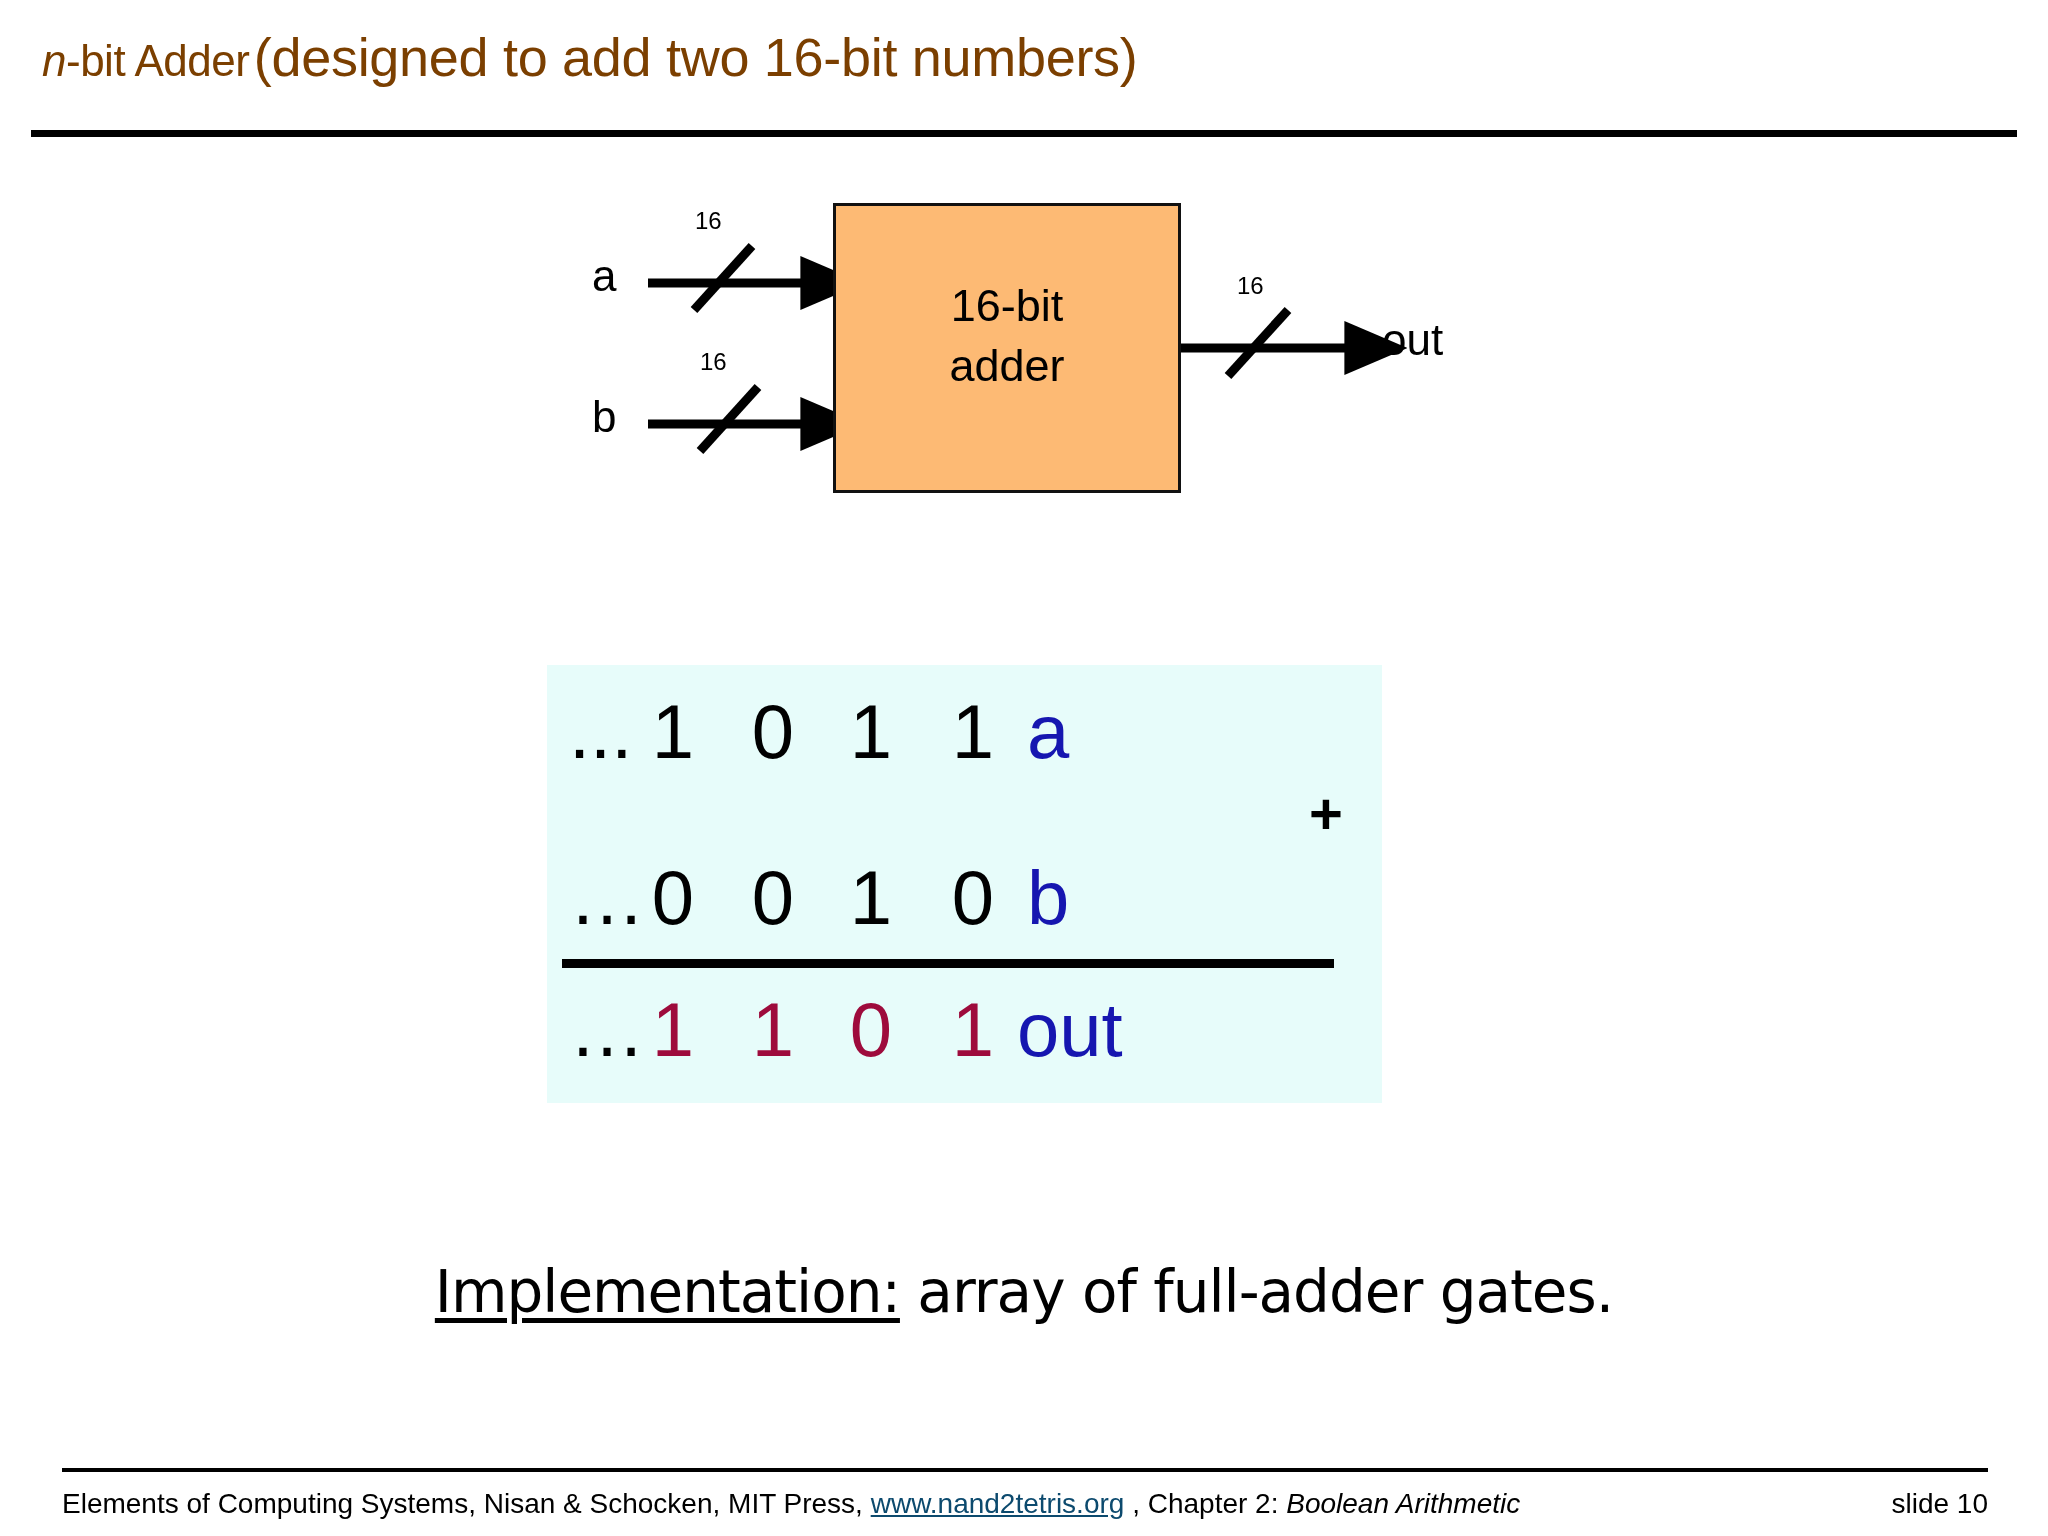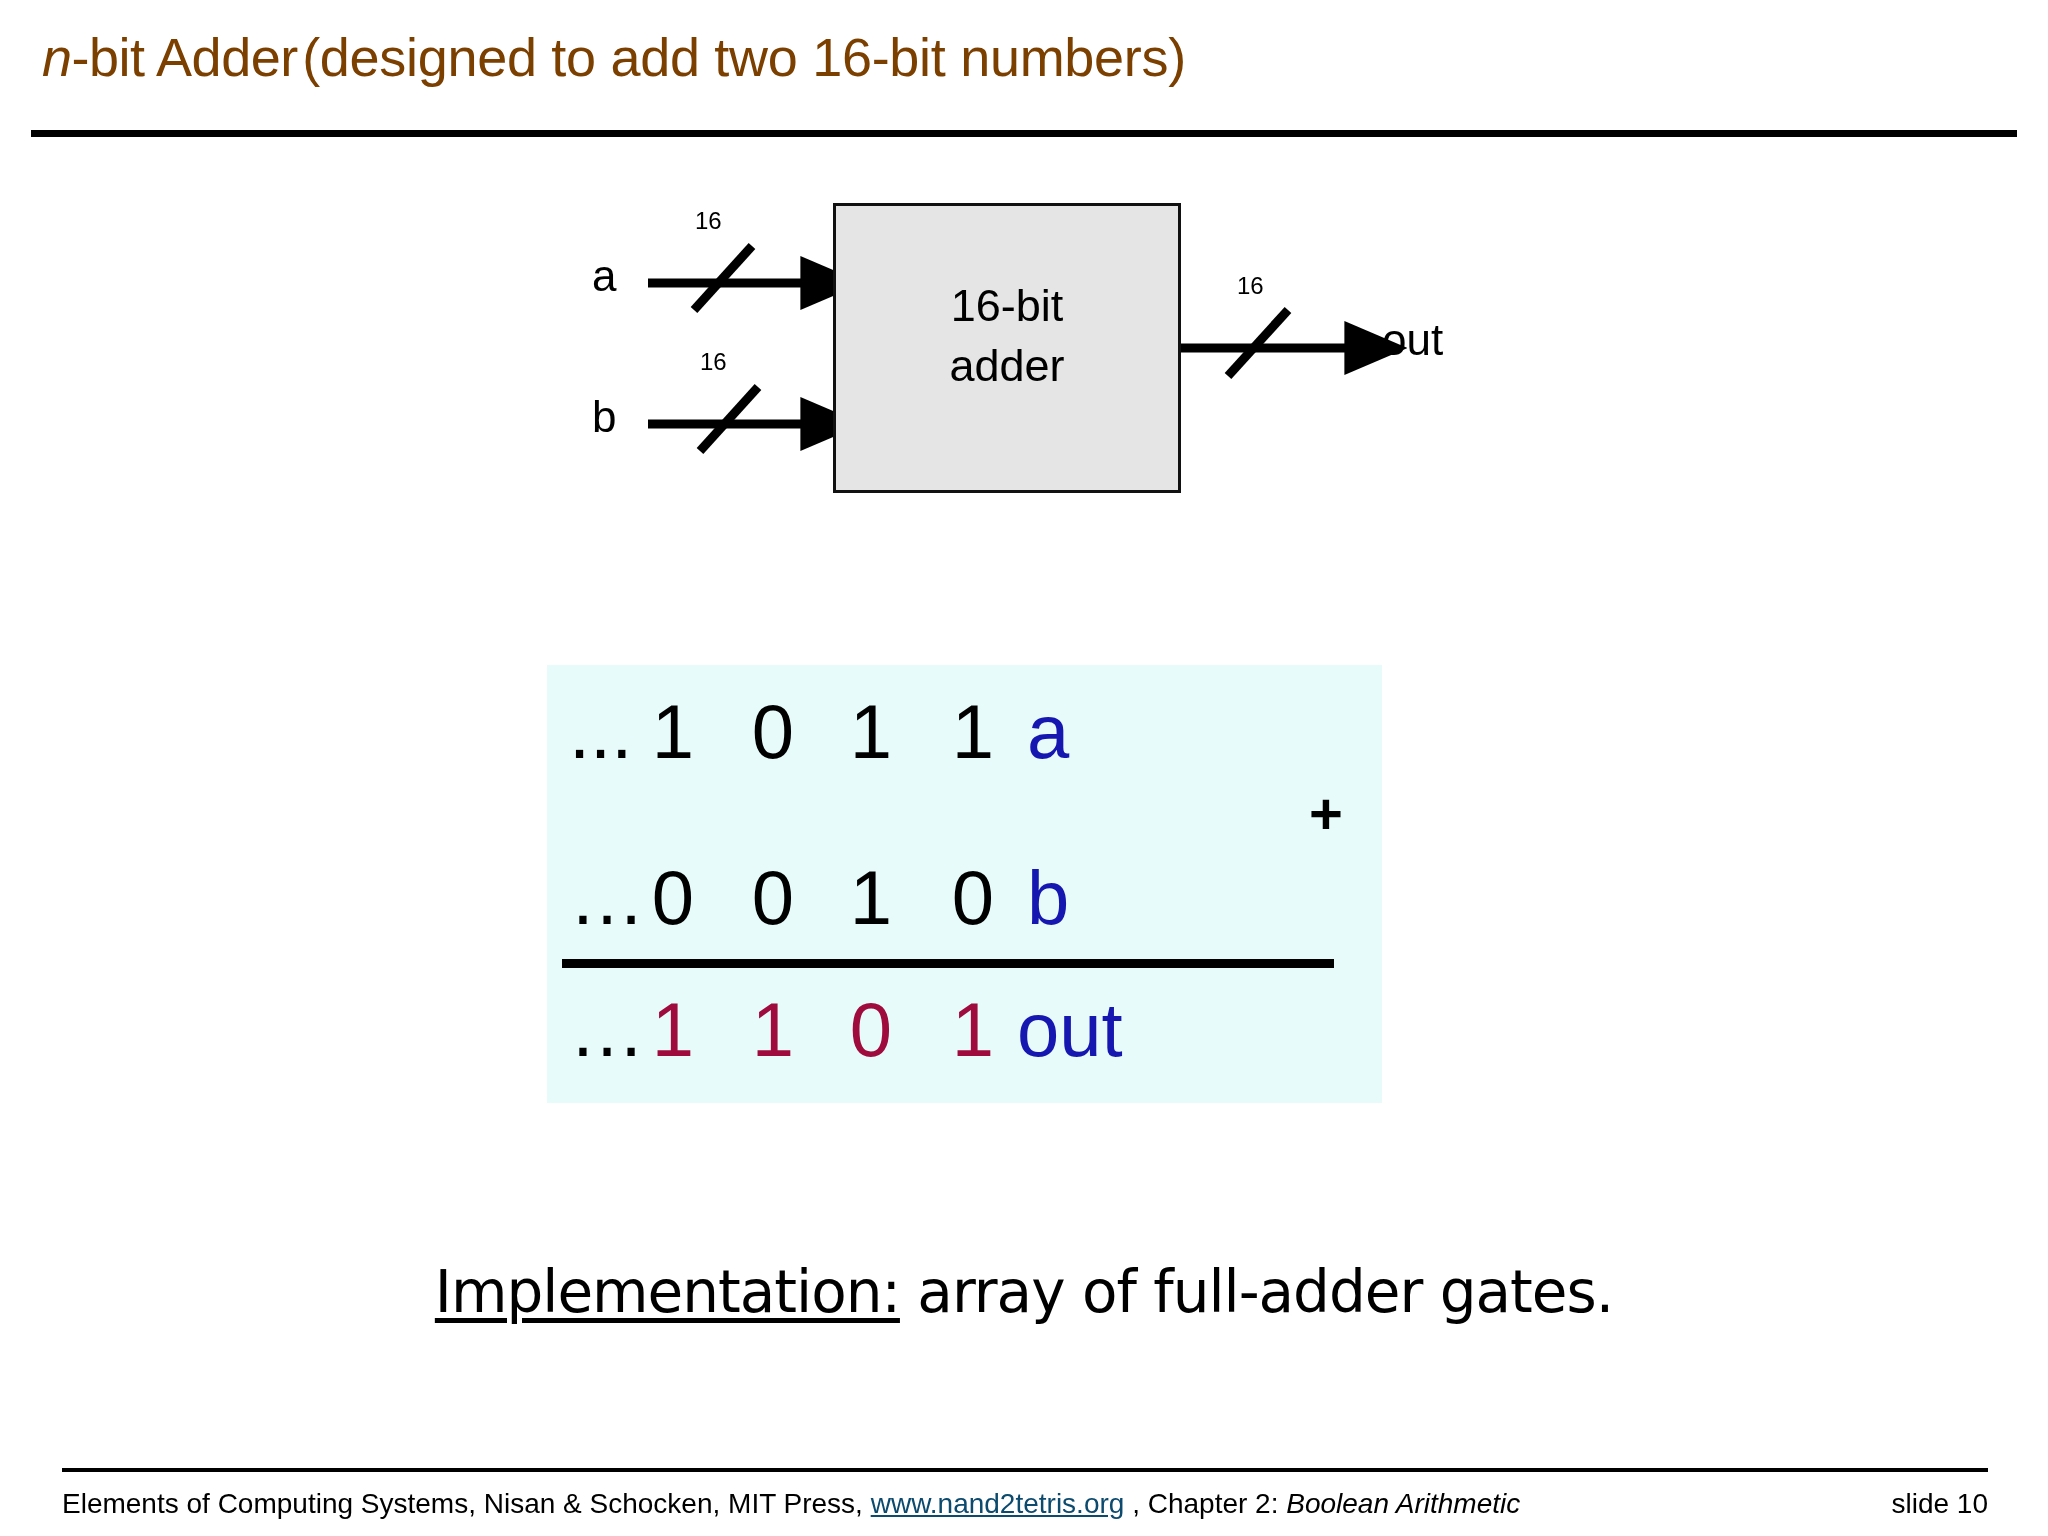--- a/index.html
+++ b/index.html
@@ -18,21 +18,21 @@
 
   
   #slide-title {
     position: absolute;
     left: 42px;
     top: 26px;
     white-space: nowrap;
     color: #7B3F00;
   }
   #slide-title .title-main {
-    font-size: 54px;
+    font-size: 44px;
     font-weight: 400;
     color: #7B3F00;
     letter-spacing: -0.5px;
   }
   #slide-title .title-main .ital {
     font-style: italic;
   }
   #slide-title .title-sub {
     font-size: 54px;
     font-weight: 400;
@@ -56,21 +56,21 @@
     width: 2048px;
     height: 560px;
     pointer-events: none;
   }
   #adder-box {
     position: absolute;
     left: 833px;
     top: 203px;
     width: 348px;
     height: 290px;
-    background: #e5e5e5;
+    background: #fdba74;
     border: 3px solid #111111;
     box-sizing: border-box;
   }
   #adder-box-label {
     position: absolute;
     left: 0;
     right: 0;
     top: 70px;
     text-align: center;
     font-size: 45px;

